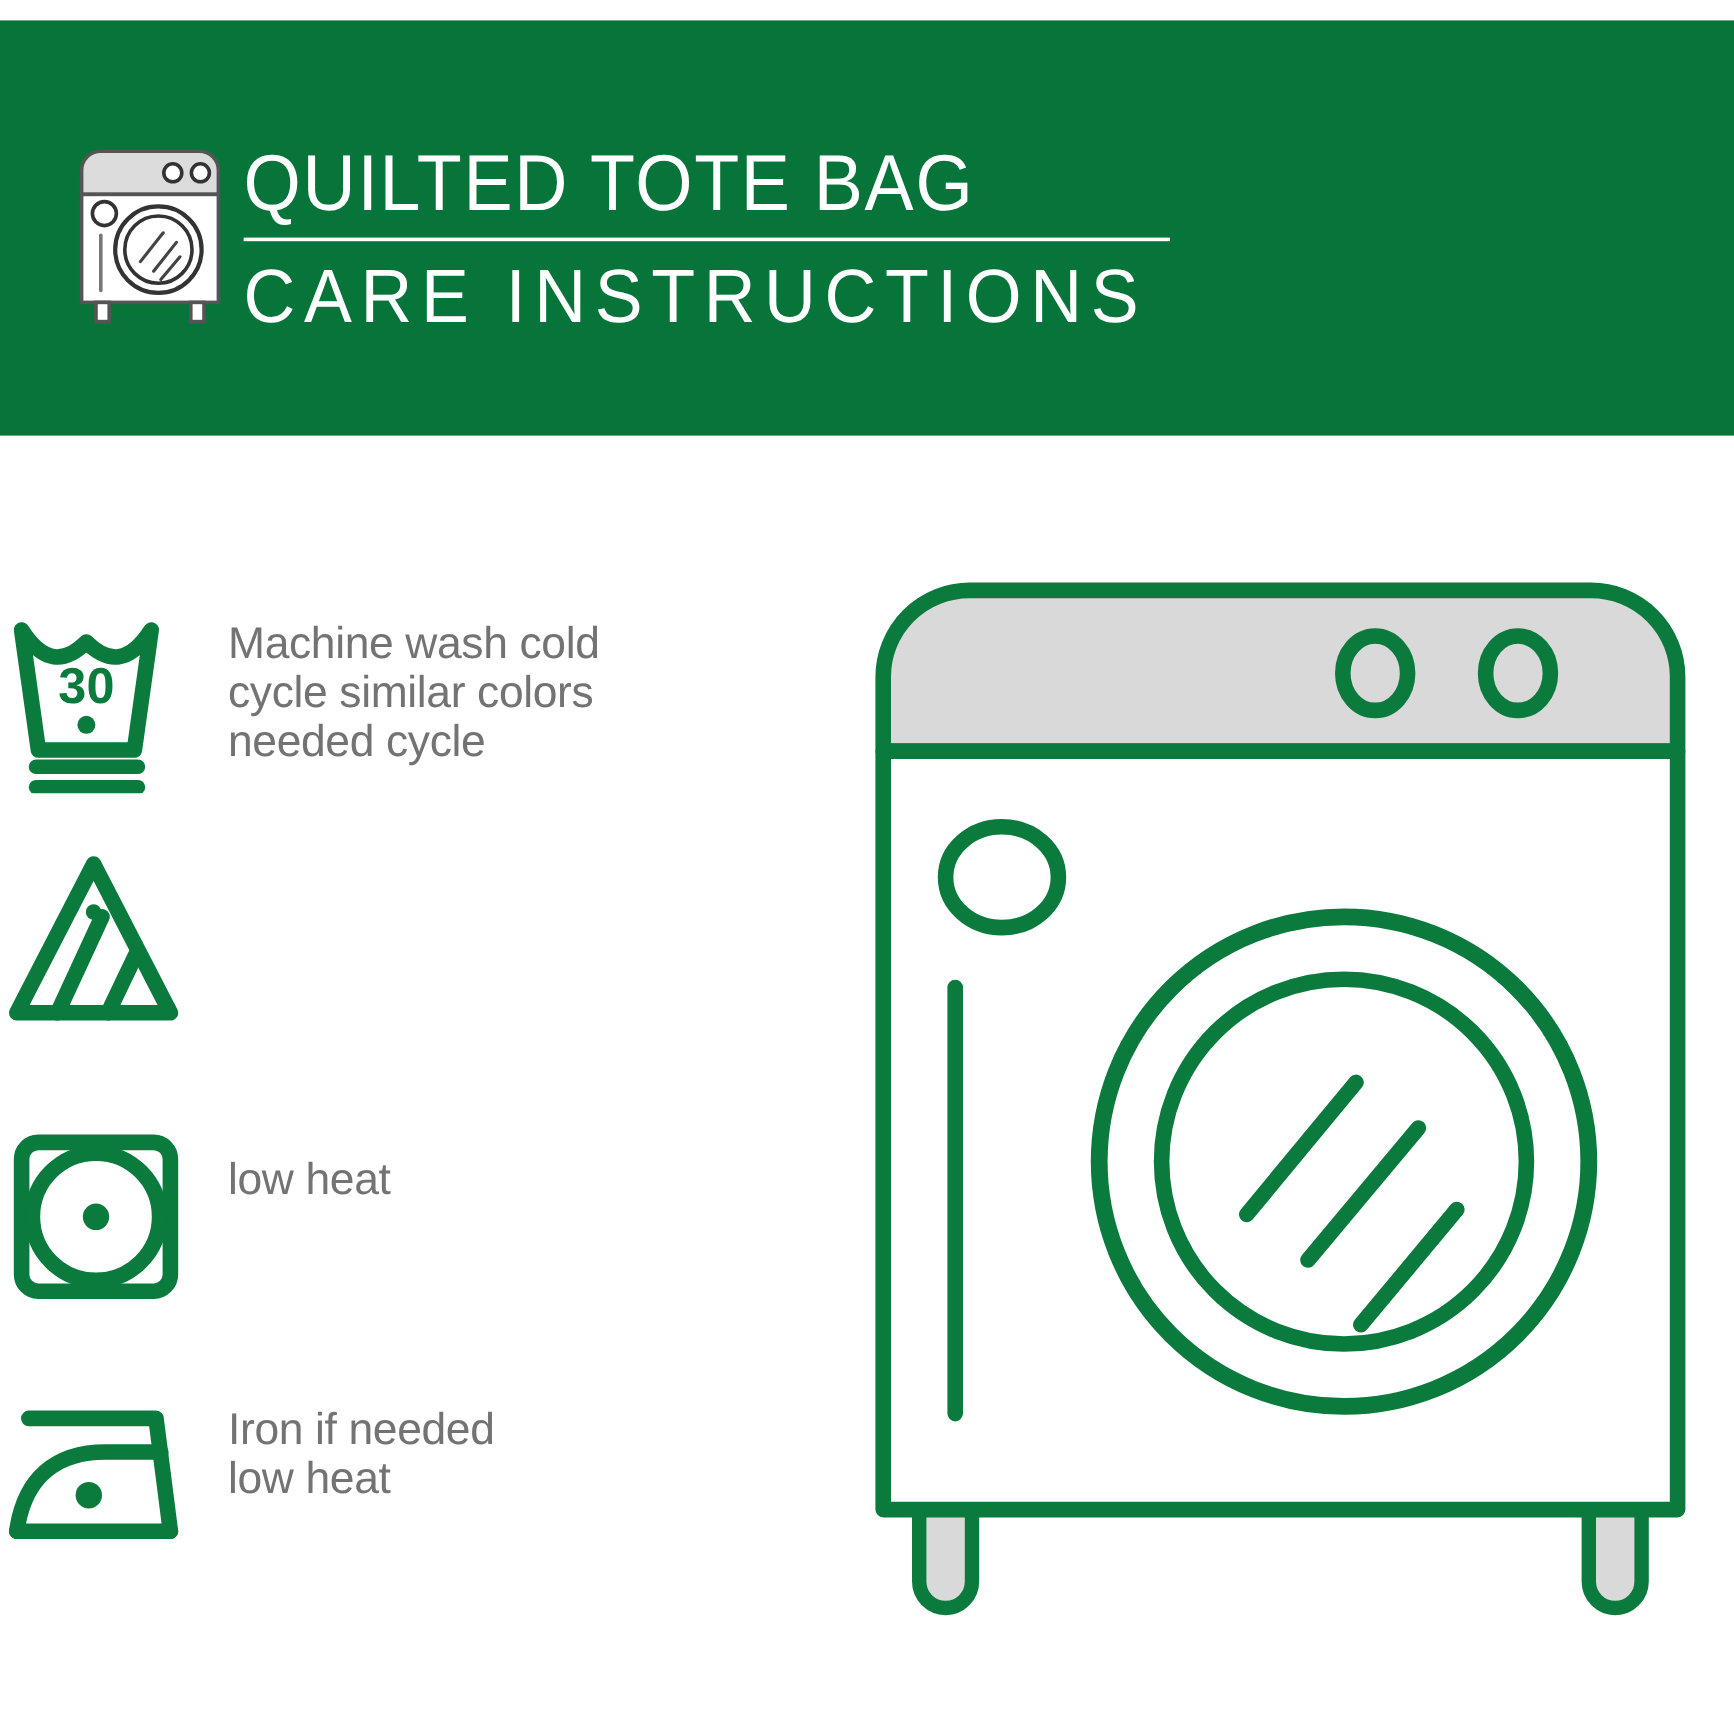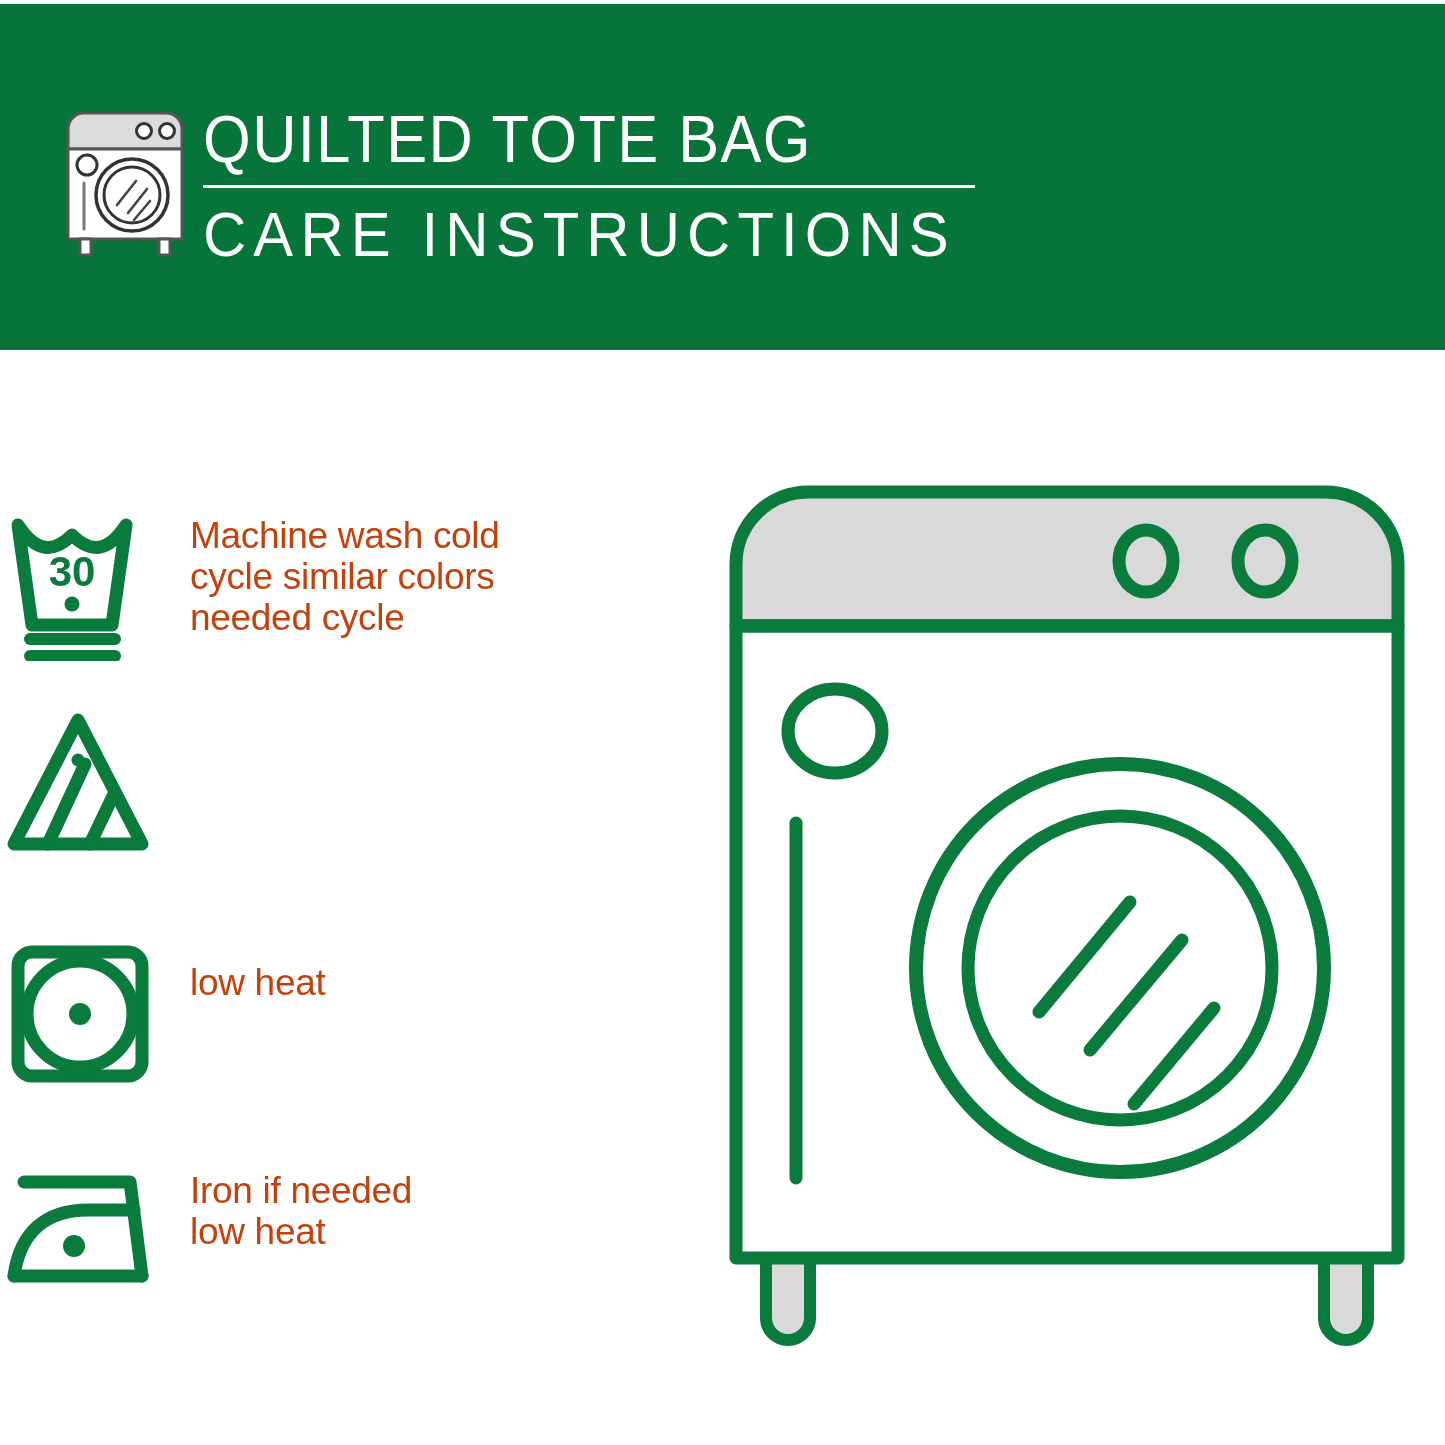--- a/index.html
+++ b/index.html
@@ -18,21 +18,21 @@
     position: relative;
     width: 1445px;
     height: 1445px;
     background: #ffffff;
   }
 
   
   .header {
     position: absolute;
     left: 0;
-    top: 4px;
+    top: 17px;
     width: 1445px;
     height: 346px;
     background: #07743A;
     box-sizing: border-box;
   }
 
   .header-logo {
     position: absolute;
     left: 62px;
     top: 103px;
@@ -105,21 +105,21 @@
     width: 180px;
     flex: 0 0 180px;
     display: flex;
     justify-content: flex-start;
     padding-left: 0;
     box-sizing: border-box;
   }
 
   .care-text {
     flex: 1 1 auto;
-    color: #c2410c;
+    color: #737373;
     font-family: "Liberation Sans", sans-serif;
     font-size: 37px;
     line-height: 41px;
     font-weight: 400;
     letter-spacing: -0.3px;
     padding-top: 6px;
     padding-left: 10px;
   }
 
   .care-text .line { display: block; white-space: nowrap; }

